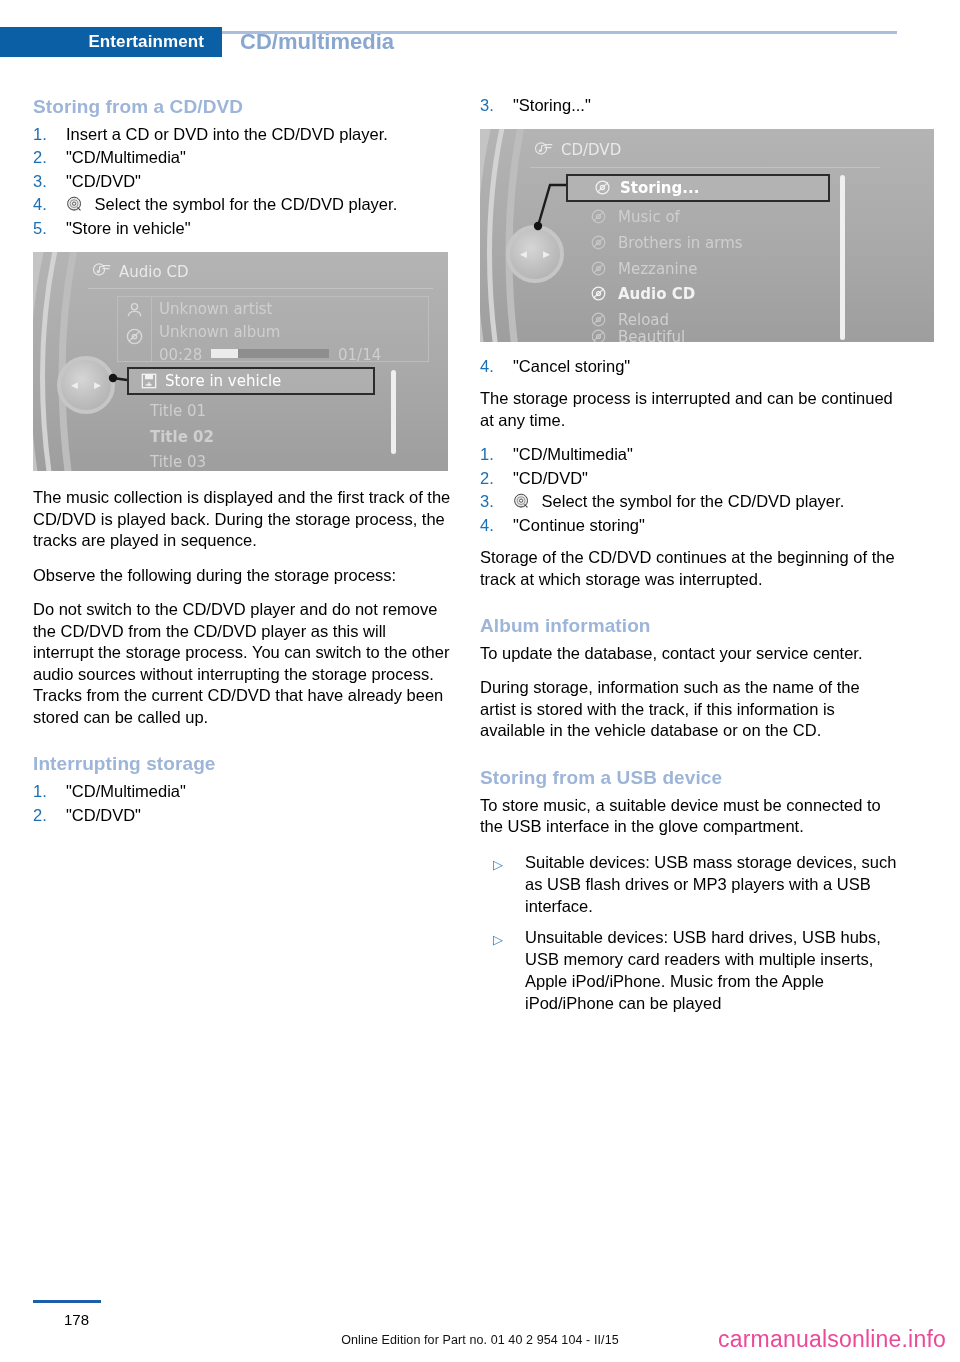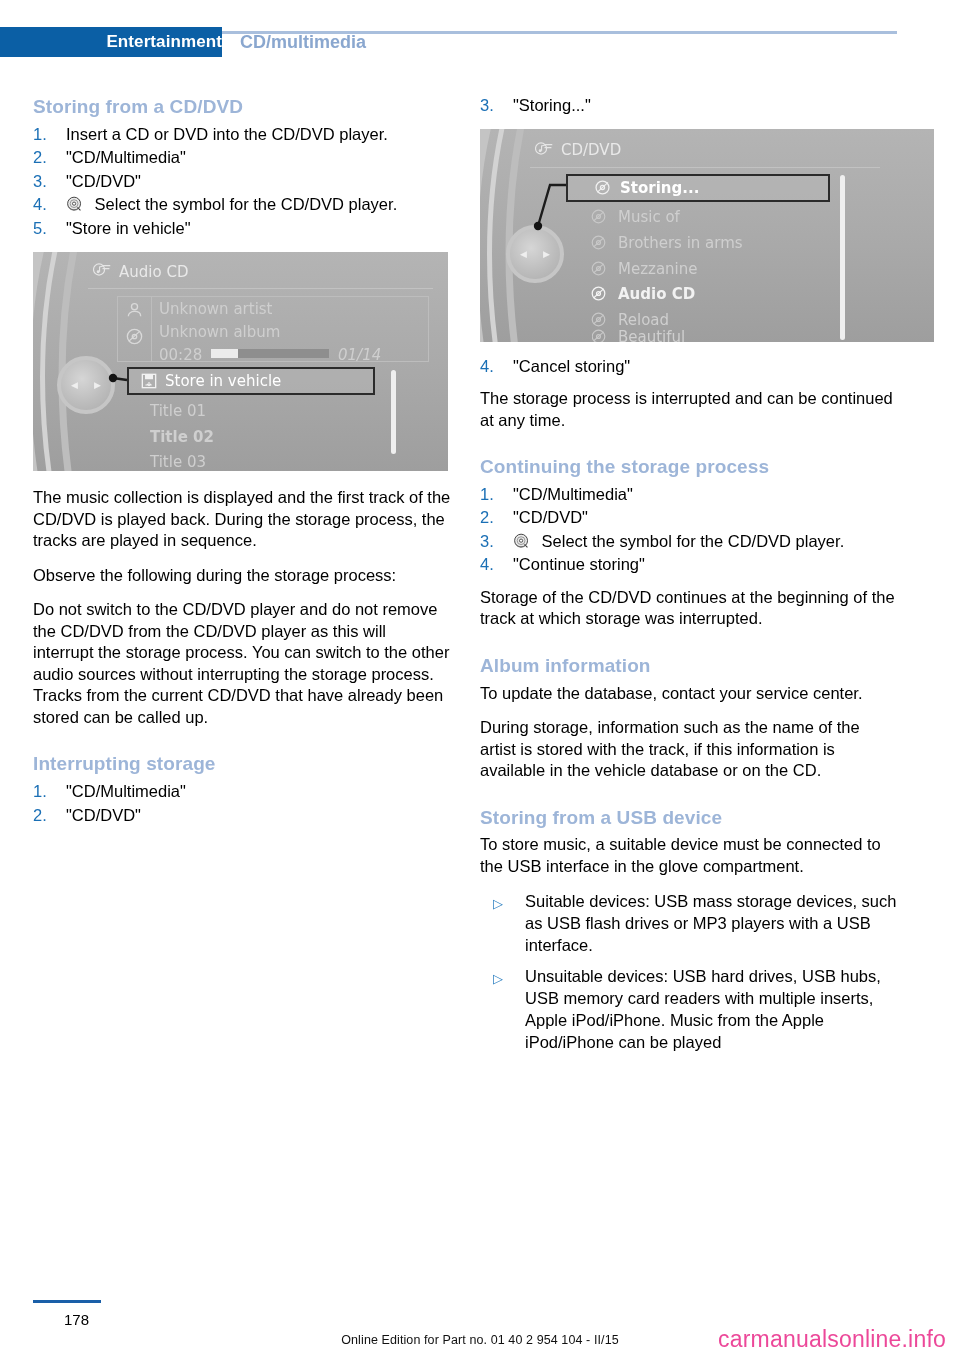--- a/index.html
+++ b/index.html
@@ -7,26 +7,26 @@
     width:960px;height:1362px;background:#ffffff;
     font-family:"Liberation Sans","DejaVu Sans",sans-serif;
     color:#000;position:relative;overflow:hidden;
   }
   
   .header{position:absolute;left:0;top:27px;width:960px;height:34px;}
   .tab-active{
     position:absolute;left:0;top:0;width:222px;height:30px;
     background:#0b5fa5;color:#fff;font-weight:bold;font-size:17px;
     display:flex;align-items:center;justify-content:flex-end;
-    box-sizing:border-box;letter-spacing:.1px;
+    padding-right:18px;box-sizing:border-box;letter-spacing:.1px;
   }
   .tab-inactive{
     position:absolute;left:240px;top:0;height:30px;
     display:flex;align-items:center;
-    color:#8aa7cf;font-weight:bold;font-size:18px;
+    color:#8aa7cf;font-weight:bold;font-size:22px;
   }
   .header-rule{
     position:absolute;left:222px;top:31px;width:675px;height:3px;
     background:#a9bfdd;
   }
   
   .col{position:absolute;top:95px;width:418px;}
   .col-left{left:33px;}
   .col-right{left:480px;}
 
@@ -195,21 +195,21 @@
         <circle cx="10" cy="10" r="2.3" fill="none" stroke="#d9d9d9" stroke-width="1.4"></circle>
         <path d="M4 15 L16 4" stroke="#d9d9d9" stroke-width="1.2"></path>
       </svg>
     </span>
 
     <div class="mid-row" style="left:126px;top:48px;">Unknown artist</div>
     <div class="mid-row" style="left:126px;top:71px;">Unknown album</div>
     <div class="mid-row" style="left:126px;top:94px;text-align:center;">00:28</div>
     <div class="progress-track" style="left:178px;top:97px;width:118px;"></div>
     <div class="progress-fill" style="left:178px;top:97px;width:27px;"></div>
-    <div class="mid-row" style="left:305px;top:94px;font-style:italic;">01/14</div>
+    <div class="mid-row" style="left:305px;top:94px;">01/14</div>
 
     <div class="mid-sel" style="left:94px;top:115px;width:248px;height:28px;padding-left:12px;">
       <span style="margin-right:8px;display:inline-flex;">
         <svg width="16" height="16" viewBox="0 0 18 18">
           <rect x="1.5" y="1.5" width="15" height="15" fill="none" stroke="#f2f2f2" stroke-width="1.5"></rect>
           <rect x="4.5" y="1.5" width="9" height="5.5" fill="#f2f2f2"></rect>
           <path d="M5 13.5h7M9 10v4.5M9 14.5l2.2-2.2M9 14.5l-2.2-2.2" stroke="#f2f2f2" stroke-width="1.3" fill="none"></path>
         </svg>
       </span>
       <span>Store in vehicle</span>
@@ -362,21 +362,20 @@
   </div>
 
   <ol class="steps">
     <li>
       <span class="num">4.</span>
       <span>"Cancel storing"</span>
     </li>
   </ol>
   <p class="body">The storage process is interrupted and can be continued at any time.</p>
 
-  <h2 class="sec gap">Continuing the storage process</h2>
   <ol class="steps">
     <li>
       <span class="num">1.</span>
       <span>"CD/Multimedia"</span>
     </li>
     <li>
       <span class="num">2.</span>
       <span>"CD/DVD"</span>
     </li>
     <li>

